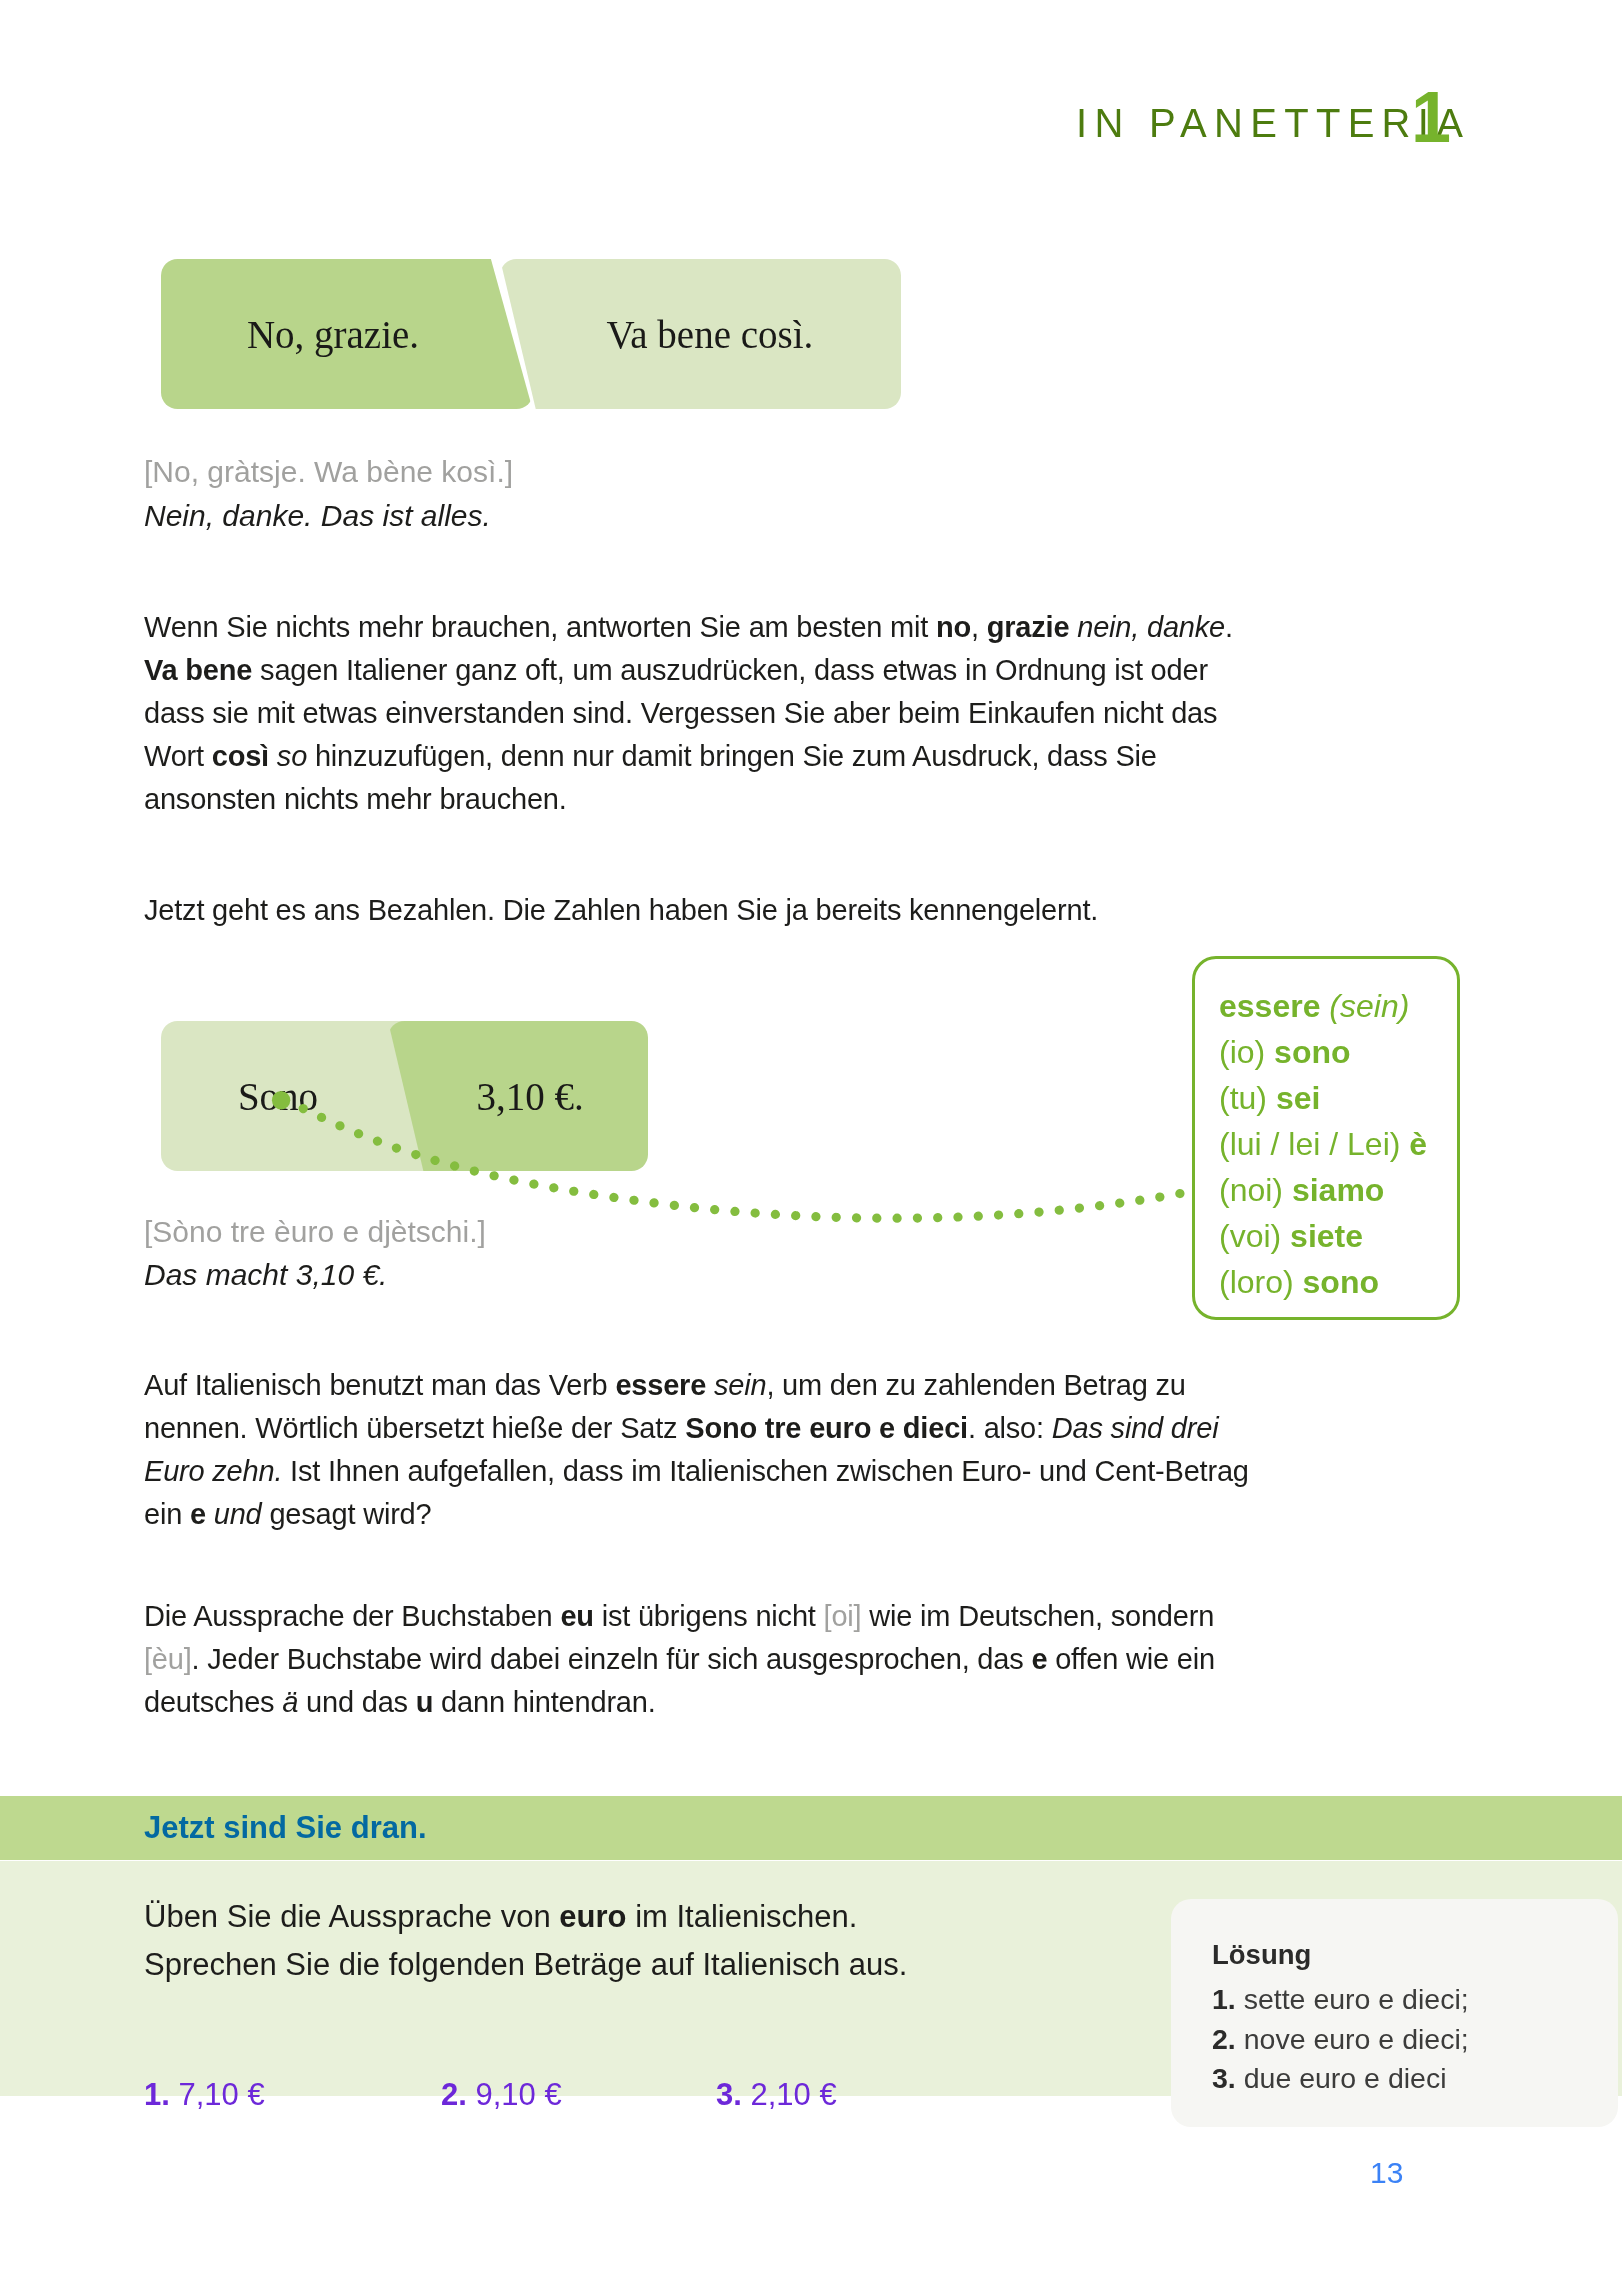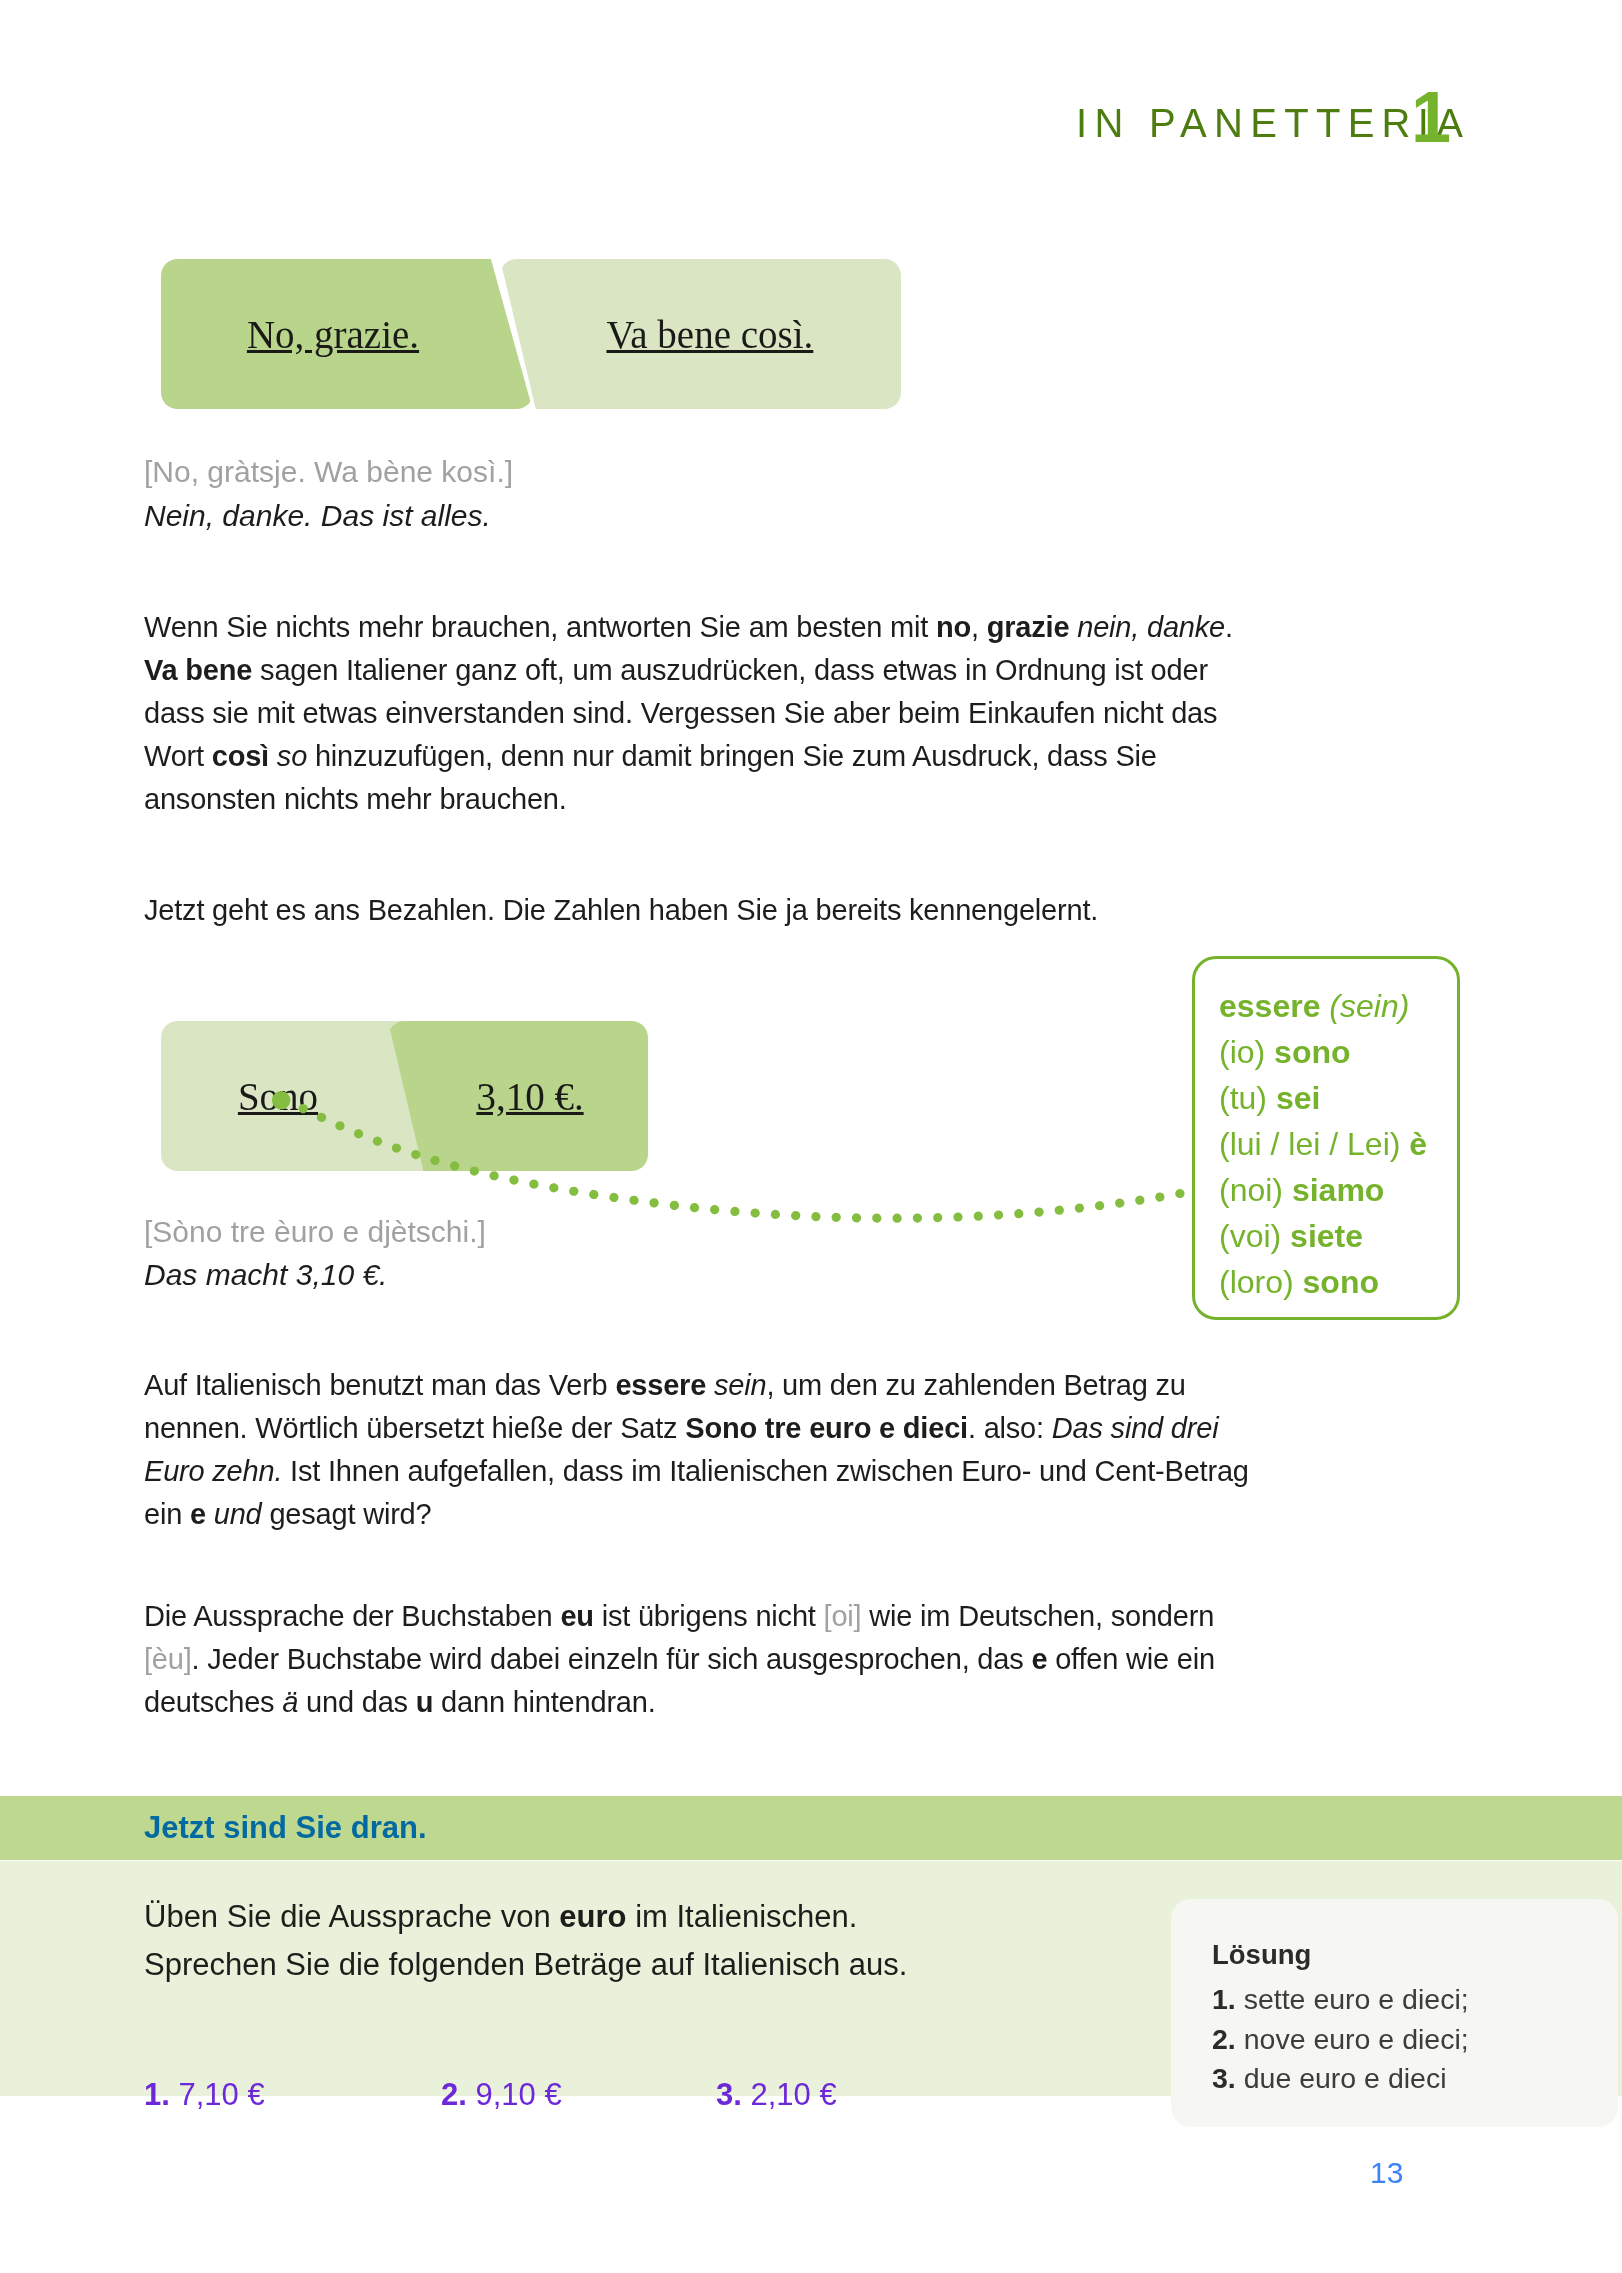--- a/index.html
+++ b/index.html
@@ -31,21 +31,21 @@
   }
   .chapter-digit{
     font-size:72px;font-weight:700;color:#76b32c;line-height:1;
   }
   
   .bubble{
     display:flex;align-items:center;justify-content:center;
     border-radius:16.5px;
     font-family:cursive;
     font-size:39px;color:#1a1a18;
-    letter-spacing:0px;white-space:nowrap;text-decoration:underline;
+    letter-spacing:0px;white-space:nowrap;
   }
   .bubble.dark{background:#b8d58b;}
   .bubble.light{background:#dae6c3;}
   .cut-right{clip-path:polygon(0 0, 88.8% 0, 100% 100%, 0 100%);}
   .cut-right2{clip-path:polygon(0 0, 85.9% 0, 100% 100%, 0 100%);}
   .cut-left{clip-path:polygon(0 0, 100% 0, 100% 100%, 8.9% 100%);}
   .cut-left2{clip-path:polygon(0 0, 100% 0, 100% 100%, 13.6% 100%);}
   
   .grammar-box{
     box-sizing:border-box;

